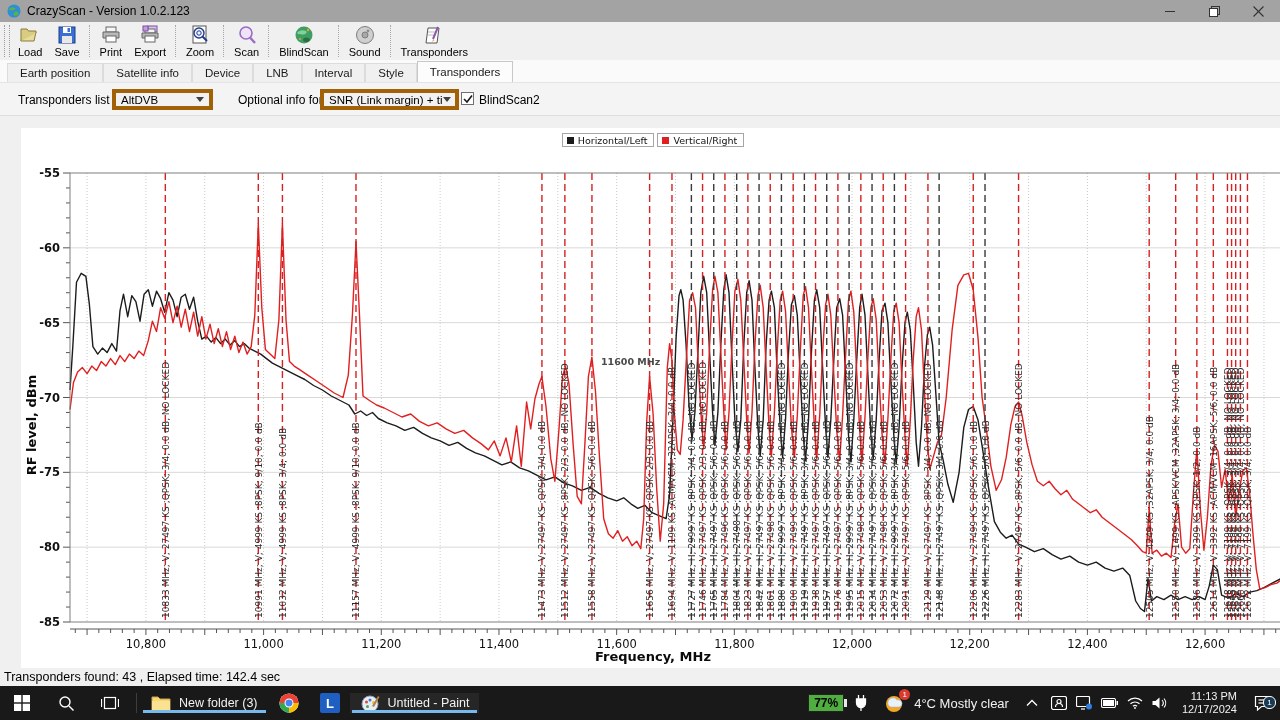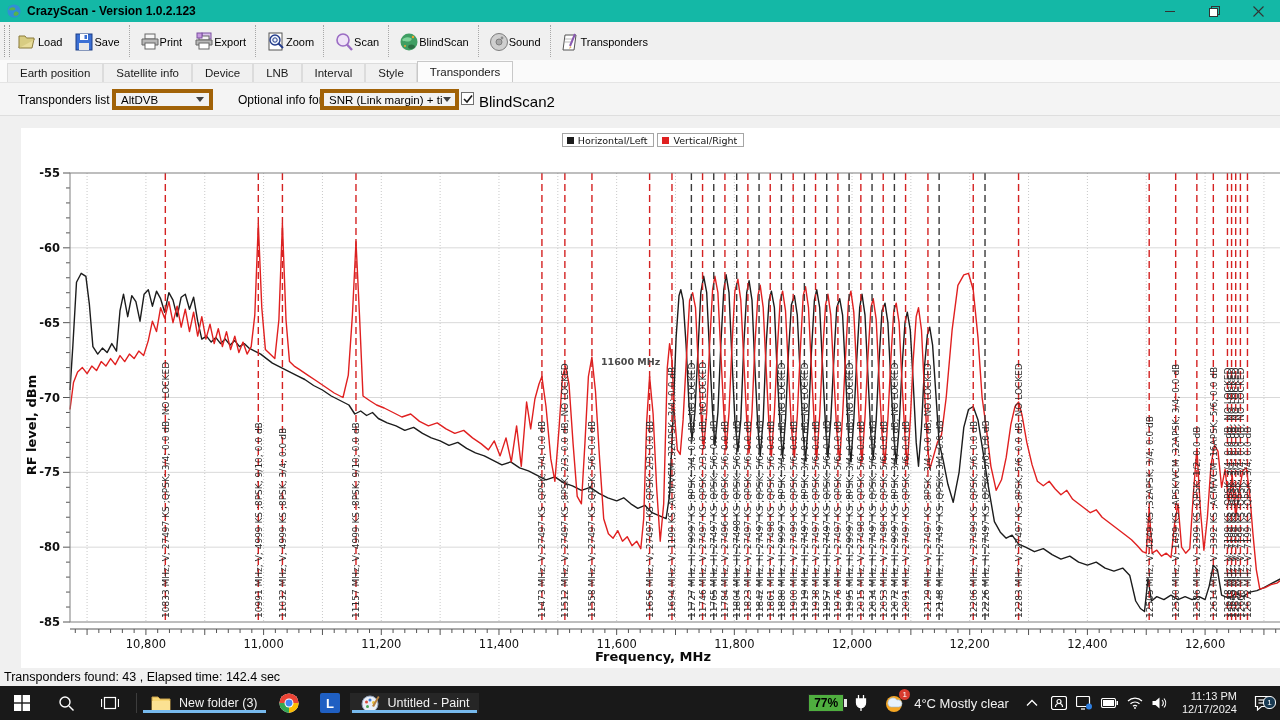--- a/index.html
+++ b/index.html
@@ -1,51 +1,51 @@
 <!DOCTYPE html>
 <html><head>
 <meta charset="utf-8">
 <style>
   html,body{margin:0;padding:0;background:#000;}
   .screen{position:relative;width:1280px;height:720px;overflow:hidden;background:#f0f0f0;
     font-family:"Liberation Sans",sans-serif;-webkit-font-smoothing:antialiased;}
   
-  .titlebar{position:absolute;left:0;top:0;width:1280px;height:22px;background:#14b8a6;
-    display:flex;align-items:center;font-weight:bold;}
+  .titlebar{position:absolute;left:0;top:0;width:1280px;height:22px;background:#a3a3a3;
+    display:flex;align-items:center;}
   .titlebar .app-ico{margin:0 6px 0 7px;display:flex;}
   .titlebar .t-text{font-size:12px;color:#000;}
   .win-btns{margin-left:auto;display:flex;height:22px;}
   .win-btn{width:44px;height:22px;display:flex;align-items:center;justify-content:center;}
   .win-btn svg{display:block;}
   
   .toolbar{position:absolute;left:0;top:22px;width:1280px;height:38px;background:#f0f0f0;
     display:flex;align-items:center;padding-left:2px;box-sizing:border-box;}
   .tb-grip{width:4px;height:32px;border-left:1px dotted #9a9a9a;border-right:1px dotted #9a9a9a;margin:0 2px;}
   .tb-sep{width:1px;height:32px;border-left:1px dotted #a8a8a8;margin:0 3px;}
-  .tb-btn{display:flex;flex-direction:row;align-items:center;justify-content:flex-start;
+  .tb-btn{display:flex;flex-direction:column;align-items:center;justify-content:flex-start;
     padding:1px 6px 0 6px;font-size:11px;color:#000;height:36px;box-sizing:border-box;}
   .tb-btn .ic{height:21px;display:flex;align-items:center;}
   .tb-btn .lb{margin-top:1px;line-height:12px;}
   
   .tabrow{position:absolute;left:0;top:60px;width:1280px;height:22px;background:#fafafa;
     display:flex;align-items:flex-end;padding-left:7px;box-sizing:border-box;}
   .tab{font-size:11.5px;color:#1a1a1a;background:#f0f0f0;border:1px solid #dcdcdc;border-bottom:none;
     padding:3px 12px 3px 12px;margin-right:0px;height:19px;box-sizing:border-box;}
   .tab.active{background:#fcfcfc;border:1px solid #c8c8c8;border-bottom:none;height:21px;padding-top:4px;font-size:11.5px;}
   .tabpanel{position:absolute;left:0;top:82px;width:1280px;height:34px;background:#f4f4f4;
     border-top:1px solid #e4e4e4;border-bottom:1px solid #dedede;box-sizing:border-box;}
   .tp-label{position:absolute;font-size:12px;color:#000;top:10px;}
   .combo{position:absolute;top:6px;height:21px;background:#f2f2f2;border:4px solid #a16207;
     box-sizing:border-box;display:flex;align-items:center;font-size:11.5px;color:#000;
     padding-left:5px;justify-content:space-between;}
   .combo .arrow{width:9px;height:9px;margin-right:4px;display:flex;align-items:center;}
   .combo .arrow i{border-left:4px solid transparent;border-right:4px solid transparent;border-top:5px solid #404040;display:block;}
   .chk{position:absolute;top:9px;width:13px;height:13px;background:#fff;border:1px solid #707070;box-sizing:border-box;}
   .chk svg{display:block;margin:-1px 0 0 -1px;}
-  .chk-label{position:absolute;top:10px;font-size:15px;color:#000;text-align:right;}
+  .chk-label{position:absolute;top:10px;font-size:12px;color:#000;text-align:right;}
   
   .chart{position:absolute;left:21px;top:128px;width:1264px;height:540px;background:#ffffff;
     font-family:"DejaVu Sans",sans-serif;}
   .legend-row{position:absolute;left:0;top:5px;width:1264px;display:flex;justify-content:center;gap:3px;}
   .legend-item{display:flex;align-items:center;background:#fff;border:1px solid #a6a6a6;
     padding:1px 6px 1px 4px;font-size:9.5px;color:#111;height:14px;box-sizing:border-box;}
   .legend-item .sw{width:7px;height:7px;margin-right:4px;display:inline-block;}
   .chart-title{position:absolute;left:0;top:20px;width:1264px;text-align:center;
     font-size:15.5px;font-weight:bold;color:#0a0a0a;}
   .x-axis-label{position:absolute;left:0;top:521px;width:1310px;text-align:center;

